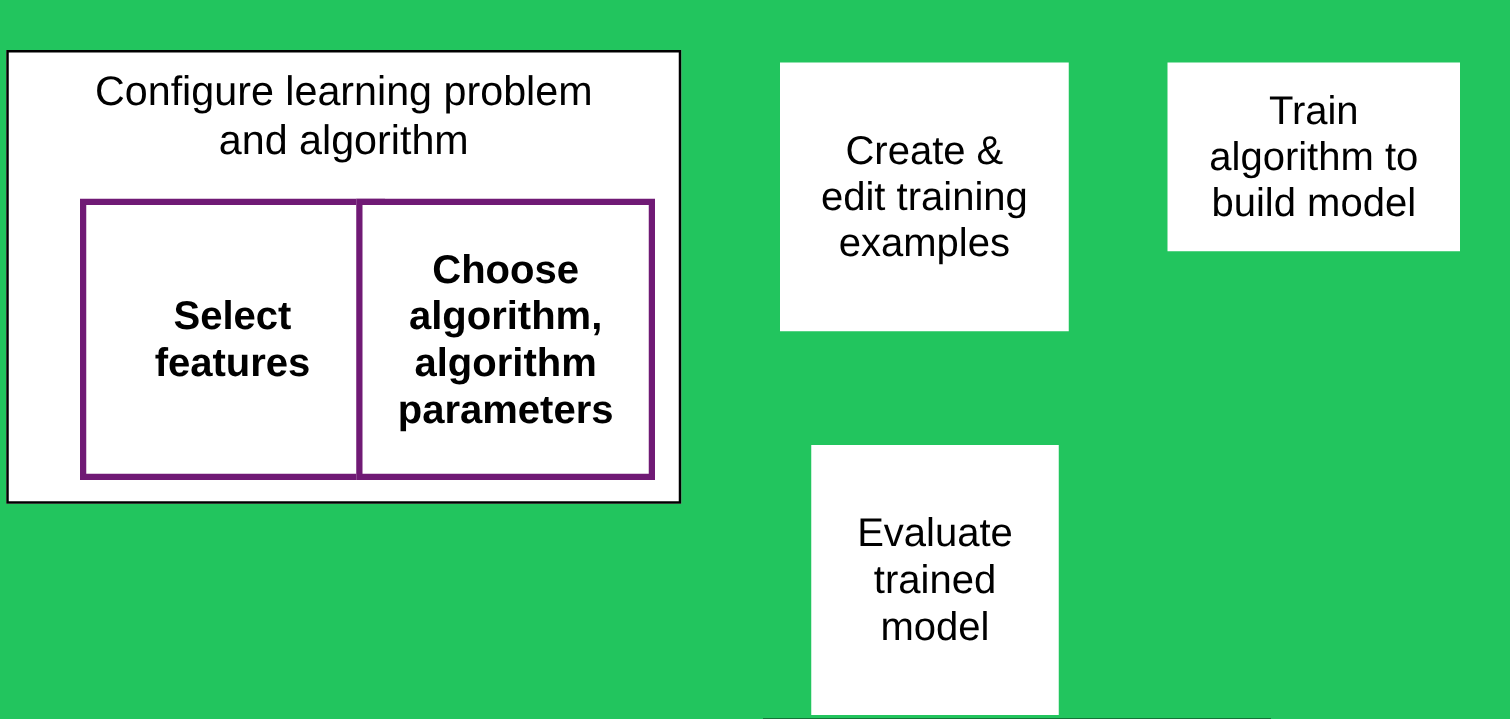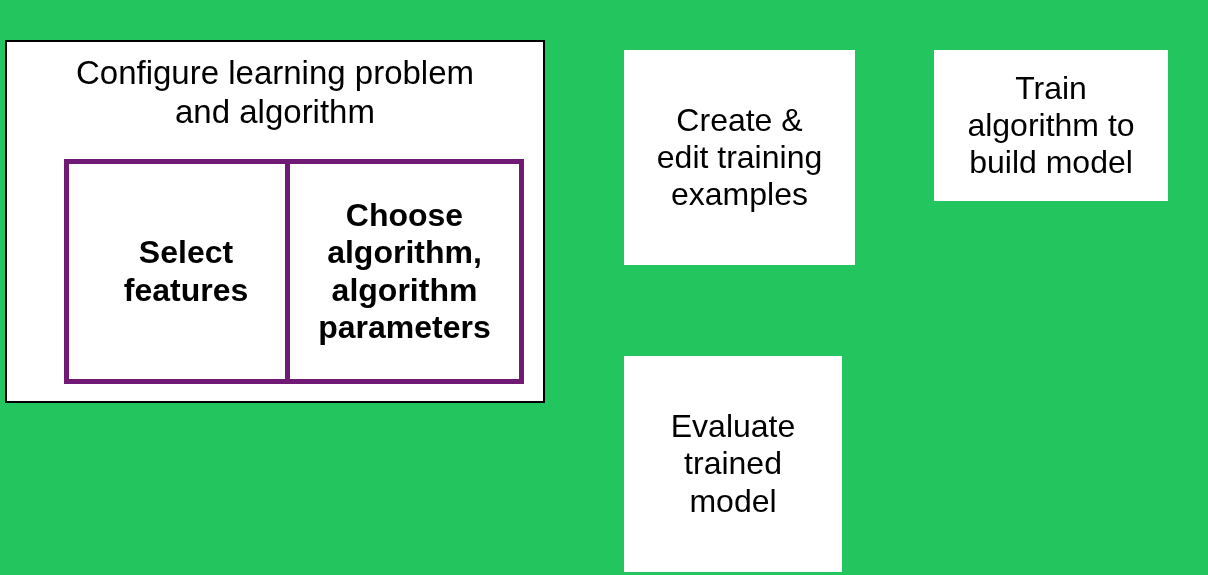--- a/index.html
+++ b/index.html
@@ -93,23 +93,23 @@
 
   #node-train-algorithm {
     left: 934px;
     top: 50px;
     width: 234px;
     height: 151px;
     font-size: 32px;
   }
 
   #node-evaluate-model {
-    left: 624px;
+    left: 649px;
     top: 356px;
-    width: 218px;
+    width: 198px;
     height: 216px;
     font-size: 32px;
   }
 </style>
 </head>
 <body>
 
 <div id="canvas">
 
   <div class="panel" id="panel-configure">

